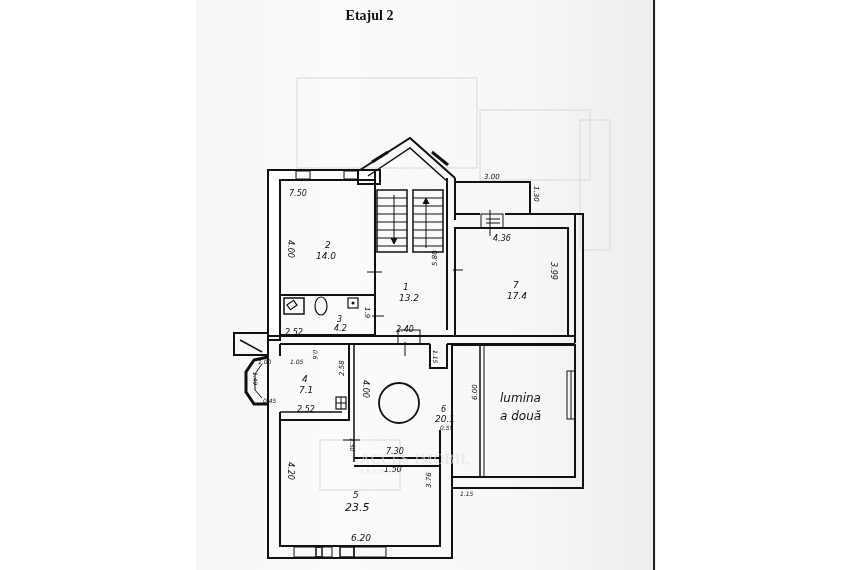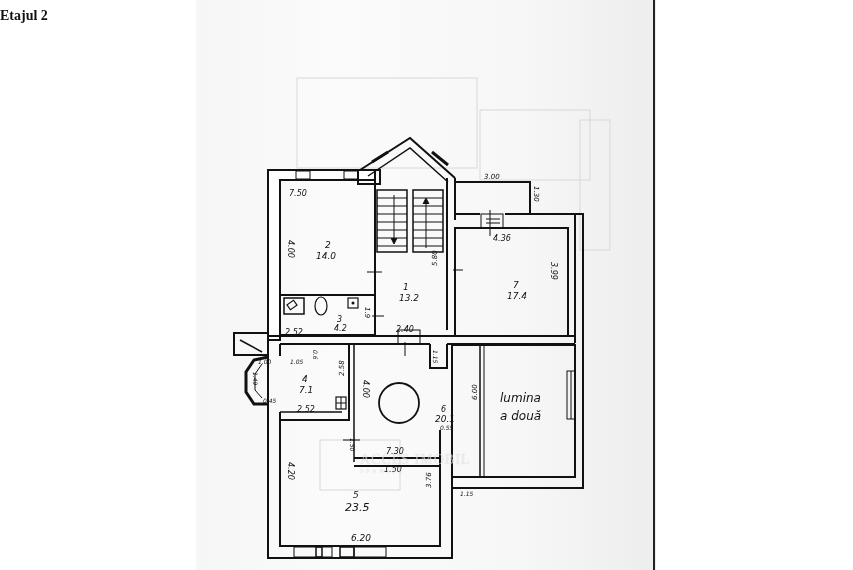--- a/index.html
+++ b/index.html
@@ -10,21 +10,21 @@
   }
   .paper {
     position: absolute; left: 196px; top: 0; width: 460px; height: 570px;
     background: linear-gradient(to right, #f6f6f6 0%, #fbfbfb 30%, #f7f7f7 70%, #ededed 100%);
   }
   .paper-edge {
     position: absolute; left: 653px; top: 0; width: 2px; height: 570px;
     background: #222;
   }
   .title {
-    position: absolute; left: 0; top: 8px; width: 739px; 
+    position: absolute; left: 0; top: 8px; width: 739px; text-align: center;
     font-family: "Liberation Serif", serif; font-weight: bold; font-size: 14px; color: #111;
   }
   svg.plan { position: absolute; left: 0; top: 0; }
   .hand {
     font-family: "DejaVu Sans", sans-serif; font-style: italic; fill: #111;
   }
   .watermark {
     position: absolute; left: 360px; top: 452px; width: 200px;
     font-family: Liberation Serif, serif; color: rgba(255,255,255,0.55);
     font-size: 14px; letter-spacing: 1px; text-shadow: 0 0 1px rgba(120,120,120,0.35);

